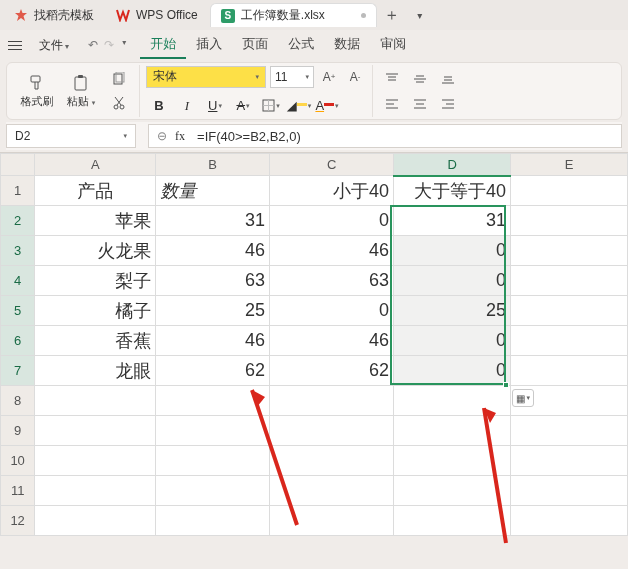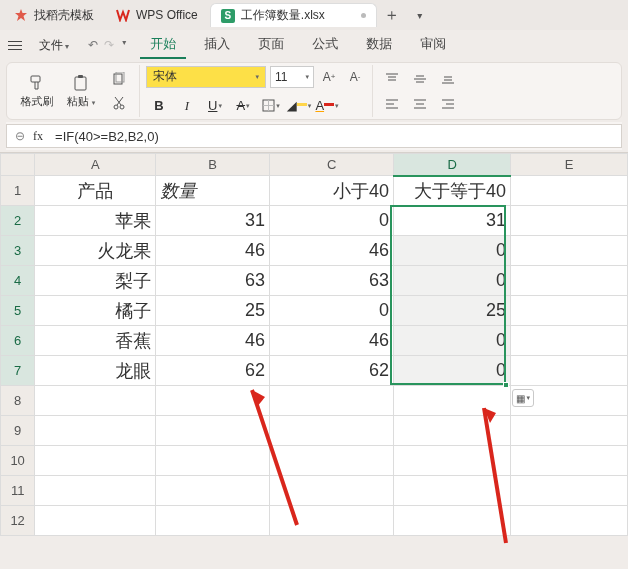--- a/index.html
+++ b/index.html
@@ -11,21 +11,21 @@
   .app-tab.doc-tab { background: #fff; border: 1px solid #ddd; border-bottom: none; }
   .tab-new { width:26px; text-align:center; font-size:16px; color:#555;}
   
   .menubar { display:flex; align-items:center; height:30px; background:#f0ece9; padding:0 4px; gap:2px;}
   .menu-pre { display:flex; align-items:center; gap:4px; }
   .ham { width:22px; height:20px; display:flex; flex-direction:column; justify-content:center; gap:3px; align-items:center;}
   .ham span{ display:block; width:14px; height:1px; background:#444;}
   .menu-file { padding:3px 8px; border:1px solid transparent;}
   .menu-caret { font-size:8px; padding-left:2px; color:#666;}
   .menu-history { display:flex; gap:6px; padding:0 6px; color:#777;}
-  .menu-items { display:flex; gap:8px; margin-left:6px;font-family:Liberation Serif, serif;}
+  .menu-items { display:flex; gap:0; margin-left:6px;font-family:Liberation Serif, serif;}
   .menu-item { padding:4px 10px; font-size:13px; color:#444;}
   .menu-item.active { color:#1a7f5a; border-bottom:2px solid #1a7f5a; font-weight:500;}
   
   .ribbon { display:flex; align-items:stretch; background:#f7f4f2; border:1px solid #e2ddd9; border-radius:6px; margin:2px 6px; height:58px; padding:2px 4px;}
   .rgroup { display:flex; align-items:center; padding:0 6px; gap:4px;}
   .rgroup + .rgroup { border-left:1px solid #e4dfdb;}
   .rbtn-col { display:flex; flex-direction:column; align-items:center; justify-content:center; gap:1px; width:40px; font-size:11px; color:#333;}
   .ricon { width:20px; height:20px; display:flex; align-items:center; justify-content:center;}
   .rsmall-col{ display:flex; flex-direction:column; gap:2px;}
   .rbtn-sm { width:28px; height:22px; display:flex; align-items:center; justify-content:center; border-radius:3px;}
@@ -232,20 +232,24 @@
             <svg width="14" height="14">
               <path d="M1 3 H13 M5 7 H13 M1 11 H13" stroke="#555"></path>
             </svg>
           </div>
       </div>
     </div>
   </div>
 </div>
 
 <div class="fmlbar">
+  <div class="namebox">
+    <span>D2</span>
+    <span class="caret">▾</span>
+  </div>
   <div class="fxgroup">
     <span class="fx-cancel">⊖</span>
     <span class="fx-label">fx</span>
     <span class="fx-input">=IF(40&gt;=B2,B2,0)</span>
   </div>
 </div>
 
 <div class="grid-wrap" style="position:relative;">
   <table class="grid" id="grid">
     <colgroup>

